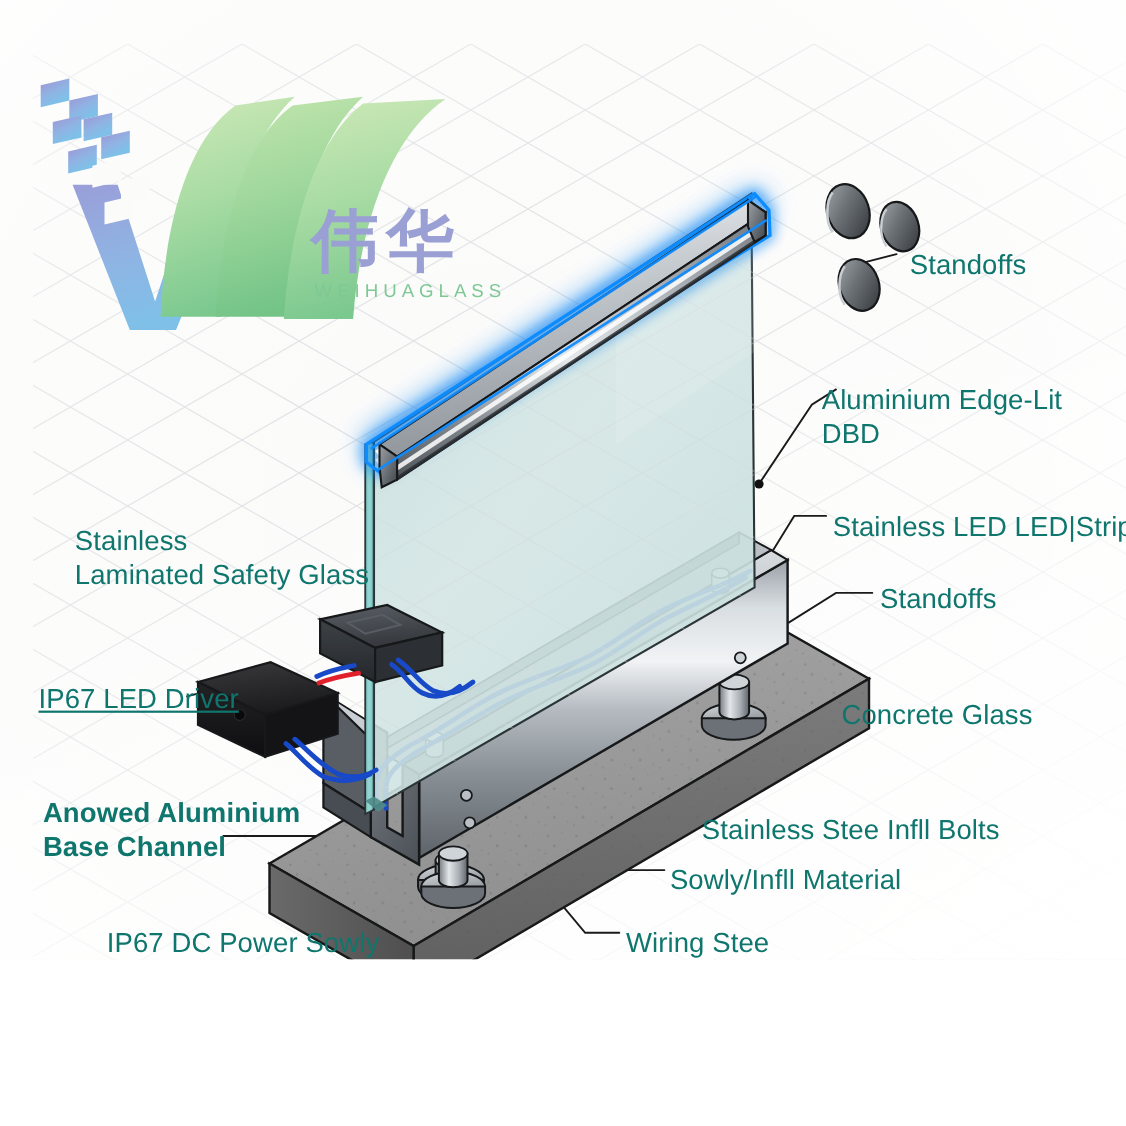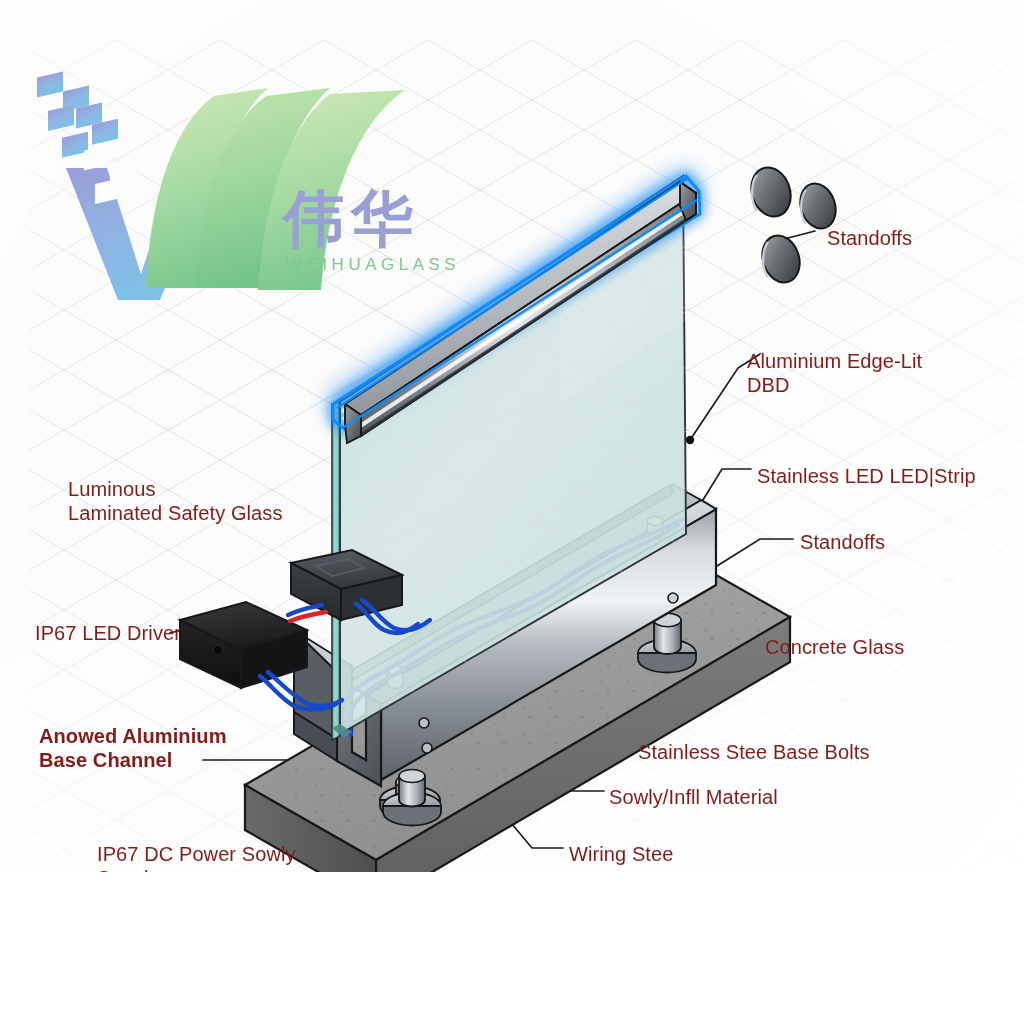--- a/index.html
+++ b/index.html
@@ -13,21 +13,21 @@
 
   
   .logo-wrap{position:absolute;left:28px;top:70px;width:450px;height:215px;}
   .logo-cn{position:absolute;left:255px;top:118px;font-size:62px;font-weight:bold;
            color:#9ba0d4;letter-spacing:6px;line-height:1;
            font-family:"DejaVu Sans","Liberation Sans",sans-serif;}
   .logo-en{position:absolute;left:258px;top:185px;font-size:17px;font-weight:normal;
            color:#7ec894;letter-spacing:4.5px;}
 
   
-  .lbl{position:absolute;font-size:20px;color:#7f1d1d;line-height:1.22;
+  .lbl{position:absolute;font-size:25px;color:#0f766e;line-height:1.22;
        white-space:pre;letter-spacing:.1px;}
 
   svg.art{position:absolute;left:0;top:0;width:1024px;height:1024px;}
 </style>
 </head>
 <body>
 
 <div id="stage">
 
   <svg class="art grid-layer" viewBox="0 0 1024 1024">
@@ -396,25 +396,25 @@
     <div class="logo-en">WEIHUAGLASS</div>
   </div>
 
   <div id="labels">
       <div class="lbl" style="left: 827px; top: 226px;">Standoffs</div>
       <div class="lbl" style="left: 747px; top: 349px;">Aluminium Edge-Lit
 DBD</div>
       <div class="lbl" style="left: 757px; top: 464px;">Stainless LED LED|Strip</div>
       <div class="lbl" style="left: 800px; top: 530px;">Standoffs</div>
       <div class="lbl" style="left: 765px; top: 635px;">Concrete Glass</div>
-      <div class="lbl" style="left: 638px; top: 740px;">Stainless Stee Base Bolts</div>
+      <div class="lbl" style="left: 638px; top: 740px;">Stainless Stee Infll Bolts</div>
       <div class="lbl" style="left: 609px; top: 785px;">Sowly/Infll Material</div>
       <div class="lbl" style="left: 569px; top: 842px;">Wiring Stee</div>
-      <div class="lbl" style="left: 68px; top: 477px;">Luminous
+      <div class="lbl" style="left: 68px; top: 477px;">Stainless
 Laminated Safety Glass</div>
-      <div class="lbl" style="left: 35px; top: 621px;">IP67 LED Driver</div>
+      <div class="lbl" style="left: 35px; top: 621px; text-decoration: underline;">IP67 LED Driver</div>
       <div class="lbl" style="left: 39px; top: 724px; font-weight: bold;">Anowed Aluminium
 Base Channel</div>
       <div class="lbl" style="left: 97px; top: 842px;">IP67 DC Power Sowly
 Supply</div>
     </div>
 
 </div>
 
 </body></html>

